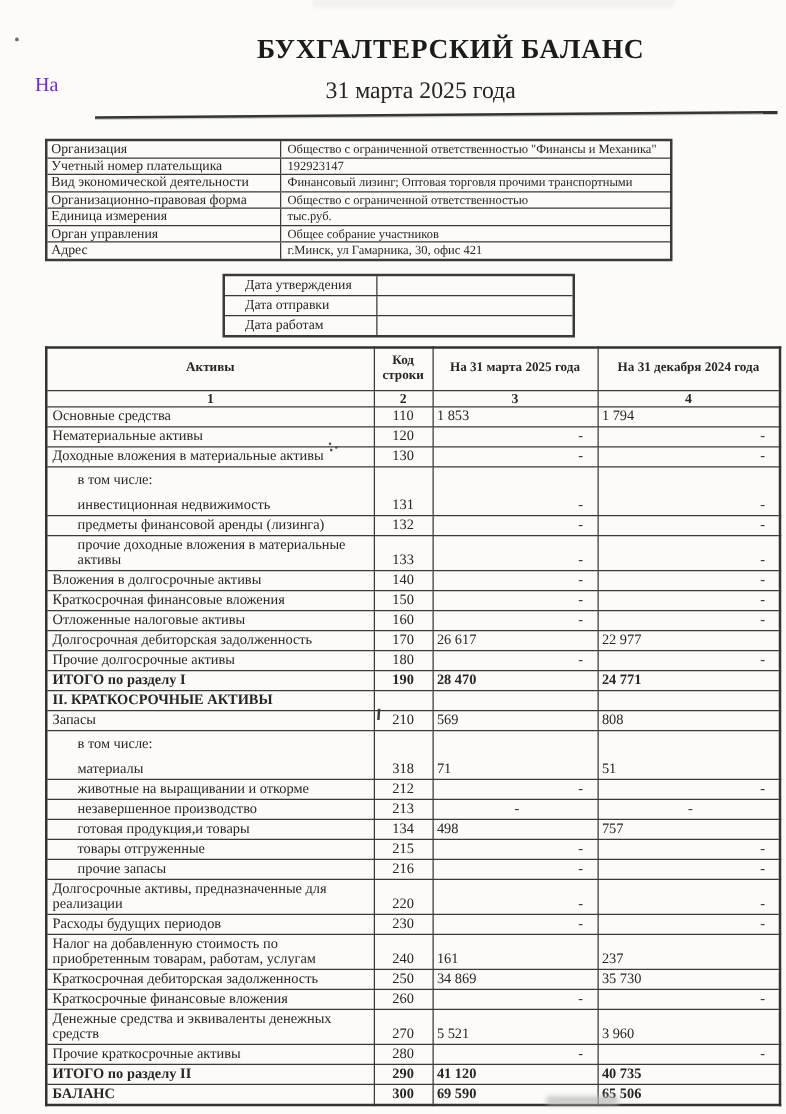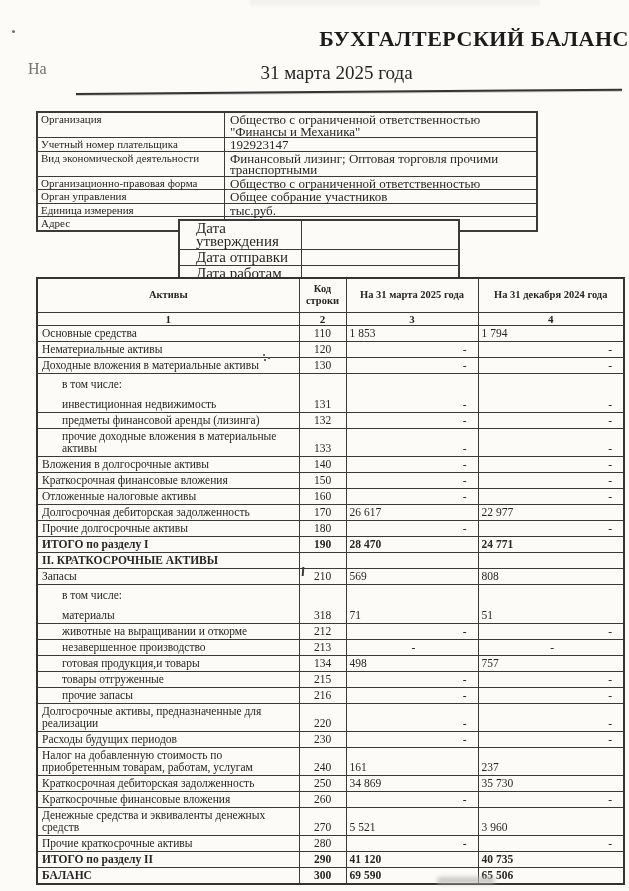--- a/index.html
+++ b/index.html
@@ -5,24 +5,24 @@
   html,body{margin:0;padding:0}
   body{
     width:629px;height:891px;position:relative;overflow:hidden;
     background:#fcfbf8;
     font-family:"Liberation Serif","DejaVu Serif",serif;
     color:#232323;
   }
   
   .title{
     position:absolute;top:26px;left:0;width:629px;box-sizing:border-box;
-    padding-left:92px;text-align:right;
+    padding-left:92px;text-align:center;
     font-size:22px;font-weight:bold;letter-spacing:.5px;color:#1b1b1b;
   }
-  .na{position:absolute;top:60px;left:28px;font-size:16px;color:#737373}
+  .na{position:absolute;top:60px;left:28px;font-size:16px;color:#6d28d9}
   .date-line{
     position:absolute;top:62px;left:0;width:629px;box-sizing:border-box;
     padding-left:44px;text-align:center;font-size:19px;color:#242424;
   }
   .underline{
     position:absolute;top:93px;left:76px;width:546px;height:2px;
     background:#343434;transform:rotate(-.45deg);transform-origin:left center;
     box-shadow:0 1px 0 rgba(60,60,60,.25);
   }
   
@@ -30,32 +30,32 @@
     position:absolute;top:111px;left:36px;width:502px;box-sizing:border-box;
     border:2px solid #3a3a3a;background:#fcfbf8;
   }
   .org-row{display:flex;border-top:1px solid #3a3a3a}
   .org-row:first-child{border-top:none}
   .org-label{
     width:187px;flex:0 0 187px;box-sizing:border-box;
     border-right:1px solid #3a3a3a;padding:1px 4px 0 3px;
     font-size:11px;line-height:11.5px;color:#262626;
   }
-  .org-value{flex:1;padding:1px 5px 0 5px;font-size:13px;line-height:11.5px;color:#262626}
+  .org-value{flex:1;padding:1px 5px 0 5px;font-size:10px;line-height:11.5px;color:#262626}
   
   .date-table{
     position:absolute;top:219px;left:178px;width:282px;box-sizing:border-box;
     border:2px solid #3a3a3a;background:#fcfbf8;
   }
   .date-row{display:flex;border-top:1px solid #3a3a3a}
   .date-row:first-child{border-top:none}
   .date-label{
     width:122px;flex:0 0 122px;box-sizing:border-box;
     border-right:1px solid #3a3a3a;padding:1px 4px 1px 16px;
-    font-size:15px;line-height:13px;color:#262626;
+    font-size:11px;line-height:13px;color:#262626;
   }
   .date-value{flex:1;min-height:15px}
   
   .main-table{
     position:absolute;top:277px;left:36px;width:587px;
     border-collapse:collapse;table-layout:fixed;background:#fcfbf8;
     border:2px solid #333;
   }
   .main-table th,.main-table td{
     border:1px solid #3a3a3a;box-sizing:border-box;color:#262626;
@@ -117,26 +117,26 @@
     </div>
       <div class="org-row">
       <div class="org-label">Вид экономической деятельности</div>
       <div class="org-value">Финансовый лизинг; Оптовая торговля прочими транспортными</div>
     </div>
       <div class="org-row">
       <div class="org-label">Организационно-правовая форма</div>
       <div class="org-value">Общество с ограниченной ответственностью</div>
     </div>
       <div class="org-row">
+      <div class="org-label">Единица измерения</div>
+      <div class="org-value">тыс.руб.</div>
+    </div>
+      <div class="org-row">
       <div class="org-label">Орган управления</div>
       <div class="org-value">Общее собрание участников</div>
-    </div>
-      <div class="org-row">
-      <div class="org-label">Единица измерения</div>
-      <div class="org-value">тыс.руб.</div>
     </div>
       <div class="org-row">
       <div class="org-label">Адрес</div>
       <div class="org-value">г.Минск, ул Гамарника, 30, офис 421</div>
     </div>
     </div>
 
   <div class="date-table" id="date-table">
       <div class="date-row">
       <div class="date-label">Дата утверждения</div>

